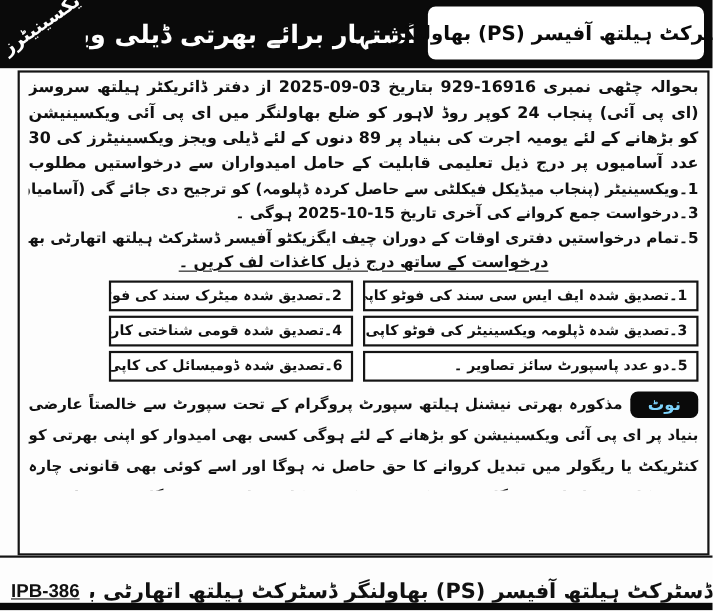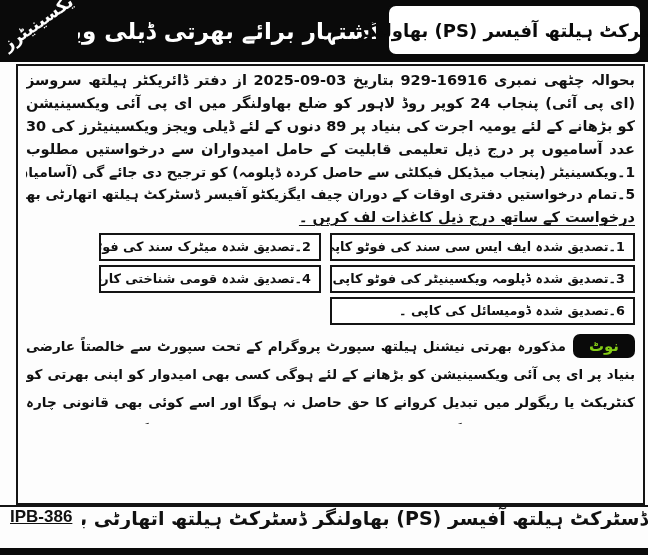--- a/index.html
+++ b/index.html
@@ -43,50 +43,50 @@
     font-size:14.5px; font-weight:bold; line-height:23px;
     text-align:justify; text-align-last:left;
     height:92px; overflow:hidden;
   }
   .reqs { list-style:none; }
   .req-item {
     font-size:13.8px; font-weight:bold; line-height:22px; height:22px;
     text-align:right; white-space:nowrap; overflow:hidden;
   }
   .doc-heading {
-    font-size:14.5px; font-weight:bold;
+    text-align:center; font-size:14.5px; font-weight:bold;
     height:26px; line-height:24px;
   }
   .doc-heading span { text-decoration:underline; text-underline-offset:3px; }
 
   .doc-grid {
     display:grid; direction:rtl;
     grid-template-columns:305px 222px; gap:4px 9px;
     width:536px; margin:2px 0 0 auto; 
     margin-right:0;
   }
   .doc-cell {
     border:2px solid #141414; background:#fff; height:28px;
     font-size:12.8px; font-weight:bold; line-height:24px;
     padding:0 8px; text-align:right; white-space:nowrap; overflow:hidden;
   }
 
   .note { margin-top:7px; font-size:13.6px; font-weight:bold; line-height:28px;
     text-align:justify; text-align-last:center; height:92px; overflow:hidden; }
   .note-badge {
-    float:right; background:#0a0a0a; color:#84cc16; border-radius:7px;
+    float:right; background:#0a0a0a; color:#7dd3fc; border-radius:7px;
     padding:0 16px; height:24px; line-height:24px; margin:2px 0 0 7px;
     font-size:15px; font-weight:bold;
   }
 
   
   .footer {
     position:absolute; left:0; right:0; bottom:0; height:50px;
     border-top:2px solid #141414; border-bottom:7px solid #0a0a0a;
-    display:flex; align-items:flex-start; background:#fdfdfd;
+    display:flex; align-items:flex-end; background:#fdfdfd;
   }
   .footer-code {
     font-family:"Liberation Sans", sans-serif;
     font-size:17px; font-weight:bold; text-decoration:underline;
     padding:0 10px; direction:ltr;
   }
   .footer-sig {
     flex:1; text-align:center; direction:rtl;
     font-size:19px; font-weight:bold; padding-left:120px;
     white-space:nowrap; overflow:hidden;
@@ -102,32 +102,34 @@
     <div class="headline-rotated">یکسینیٹرز</div>
     <div class="issuer-badge">ڈسٹرکٹ ہیلتھ آفیسر (PS) بھاولنگر</div>
   </div>
 
   <div class="frame">
 
     <p class="intro">بحوالہ چٹھی نمبری 16916-929 بتاریخ 03-09-2025 از دفتر ڈائریکٹر ہیلتھ سروسز (ای پی آئی) پنجاب 24 کوپر روڈ لاہور کو ضلع بھاولنگر میں ای پی آئی ویکسینیشن کو بڑھانے کے لئے یومیہ اجرت کی بنیاد پر 89 دنوں کے لئے ڈیلی ویجز ویکسینیٹرز کی 30 عدد آسامیوں پر درج ذیل تعلیمی قابلیت کے حامل امیدواران سے درخواستیں مطلوب ہیں ۔</p>
 
     <ul class="reqs">
       <li class="req-item">1۔ویکسینیٹر (پنجاب میڈیکل فیکلٹی سے حاصل کردہ ڈپلومہ) کو ترجیح دی جائے گی (آسامیاں۔30) ۔</li>
+      <li class="req-item">3۔درخواست جمع کروانے کی آخری تاریخ 15-10-2025 ہوگی ۔</li>
       <li class="req-item">5۔تمام درخواستیں دفتری اوقات کے دوران چیف ایگزیکٹو آفیسر ڈسٹرکٹ ہیلتھ اتھارٹی بھاولنگر کے آفس میں جمع ہونگی ۔</li>
     </ul>
 
     <div class="doc-heading">
       <span>درخواست کے ساتھ درج ذیل کاغذات لف کریں ۔</span>
     </div>
 
     <div class="doc-grid">
       <div class="doc-cell">1۔تصدیق شدہ ایف ایس سی سند کی فوٹو کاپی</div>
       <div class="doc-cell">2۔تصدیق شدہ میٹرک سند کی فوٹو کاپی ۔</div>
       <div class="doc-cell">3۔تصدیق شدہ ڈپلومہ ویکسینیٹر کی فوٹو کاپی ۔</div>
       <div class="doc-cell">4۔تصدیق شدہ قومی شناختی کارڈ کی فوٹو کاپی ۔</div>
+      <div class="doc-cell">5۔دو عدد پاسپورٹ سائز تصاویر ۔</div>
       <div class="doc-cell">6۔تصدیق شدہ ڈومیسائل کی کاپی ۔</div>
     </div>
 
     <div class="note">
       <span class="note-badge">نوٹ</span>
       <span>مذکورہ بھرتی نیشنل ہیلتھ سپورٹ پروگرام کے تحت سپورٹ سے خالصتاً عارضی بنیاد پر ای پی آئی ویکسینیشن کو بڑھانے کے لئے ہوگی کسی بھی امیدوار کو اپنی بھرتی کو کنٹریکٹ یا ریگولر میں تبدیل کروانے کا حق حاصل نہ ہوگا اور اسے کوئی بھی قانونی چارہ جوئی کا حق حاصل نہ ہوگا ۔ نیز ریکروٹمنٹ کمیٹی کا فیصلہ حتمی ہوگا ۔ بوقت انٹرویو تمام اصل کاغذات بشمول اسناد/ڈپلومہ ہمراہ لازمی لائیں ۔</span>
     </div>
 
   </div>
 

